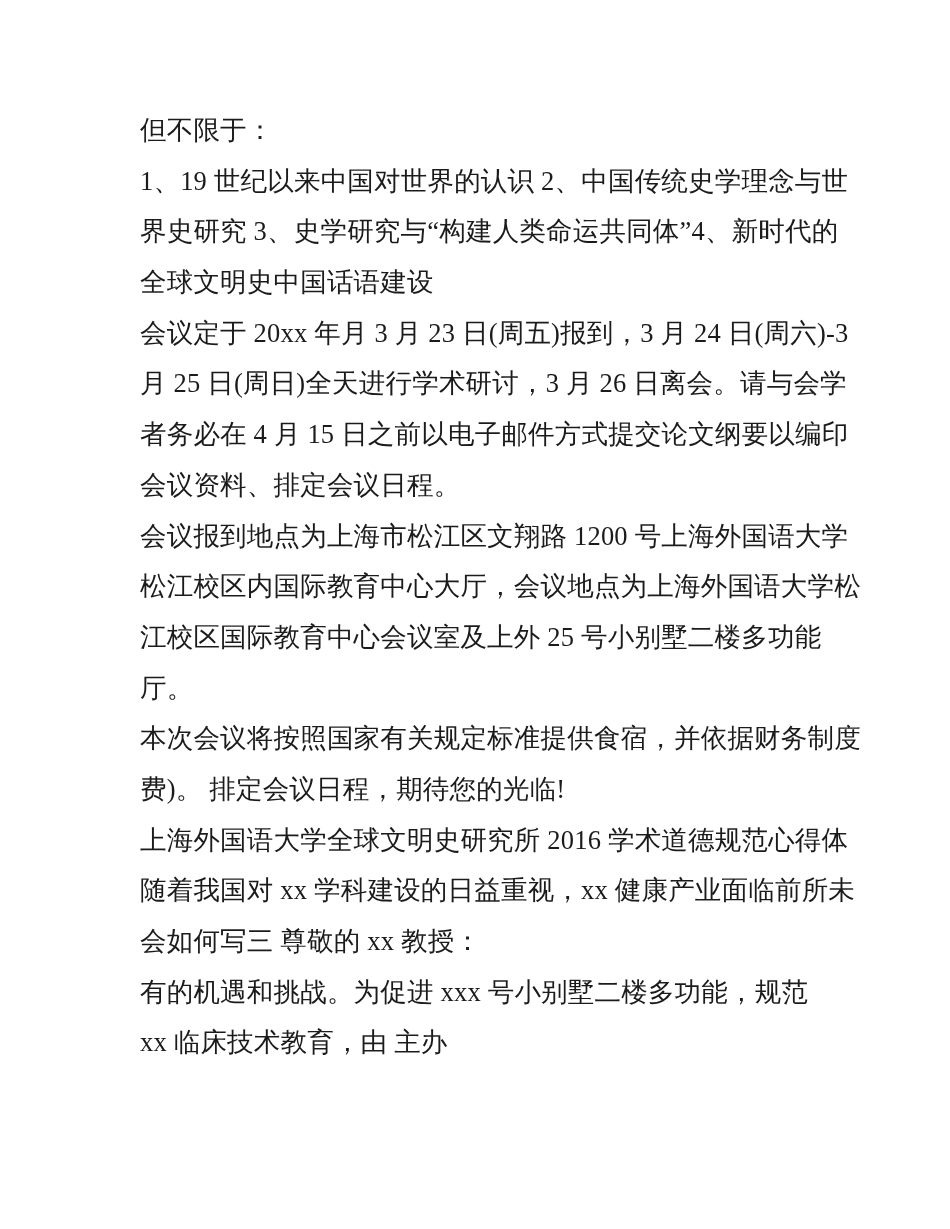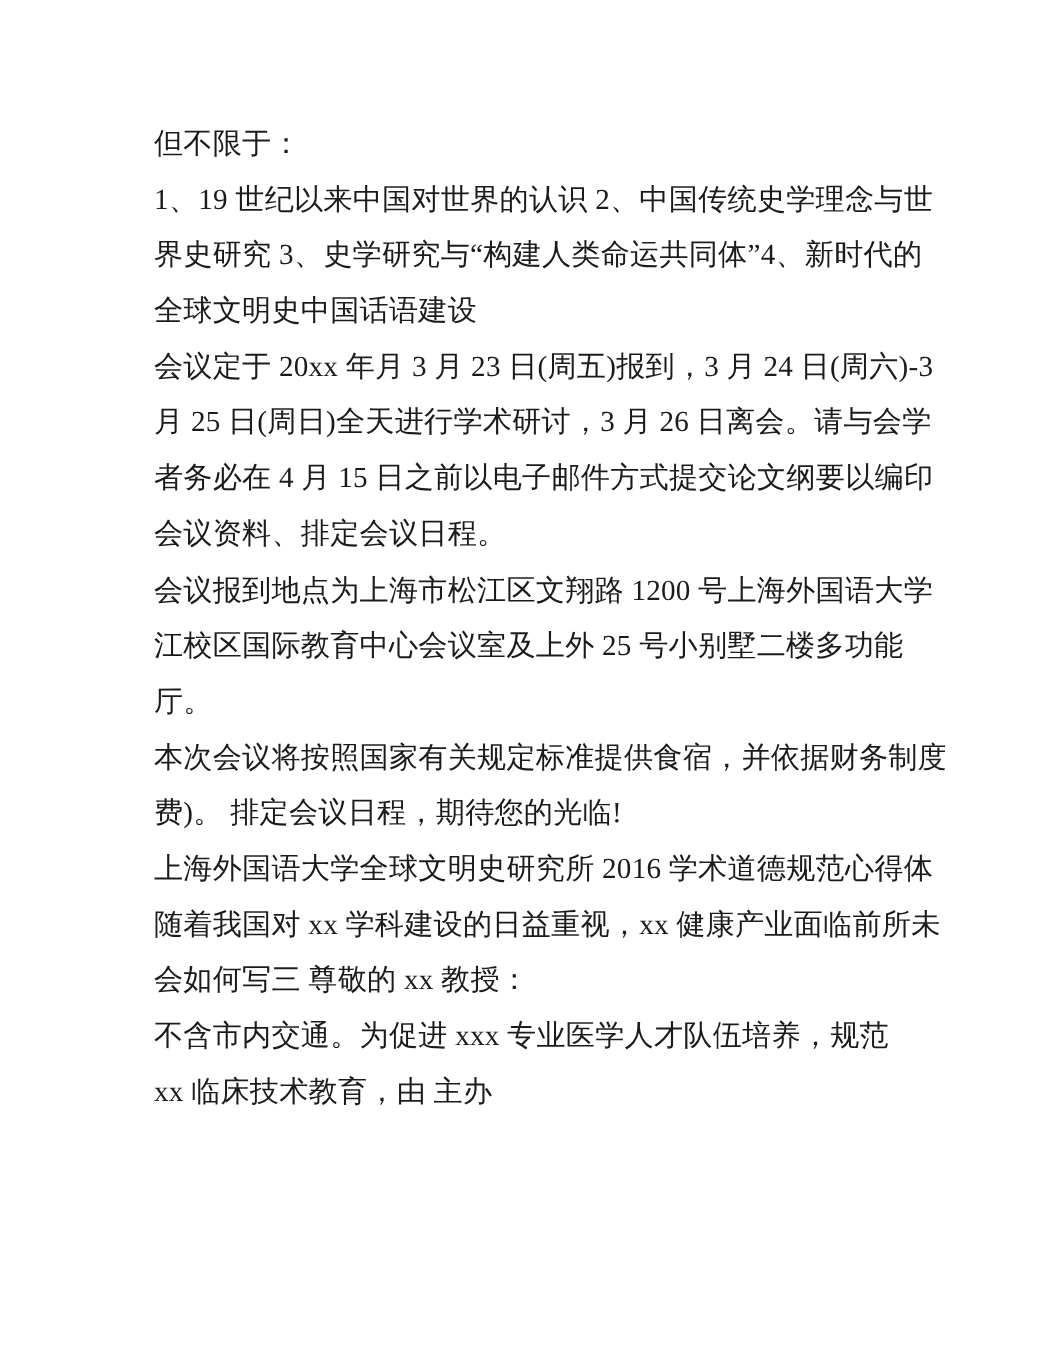--- a/index.html
+++ b/index.html
@@ -38,23 +38,24 @@
   <div class="textblock">
     <div class="line">但不限于：</div>
     <div class="line">1、19 世纪以来中国对世界的认识 2、中国传统史学理念与世</div>
     <div class="line">界史研究 3、史学研究与“构建人类命运共同体”4、新时代的</div>
     <div class="line">全球文明史中国话语建设</div>
     <div class="line">会议定于 20xx 年月 3 月 23 日(周五)报到，3 月 24 日(周六)-3</div>
     <div class="line">月 25 日(周日)全天进行学术研讨，3 月 26 日离会。请与会学</div>
     <div class="line">者务必在 4 月 15 日之前以电子邮件方式提交论文纲要以编印</div>
     <div class="line">会议资料、排定会议日程。</div>
     <div class="line">会议报到地点为上海市松江区文翔路 1200 号上海外国语大学</div>
+    <div class="line">松江校区内国际教育中心大厅，会议地点为上海外国语大学松</div>
     <div class="line">江校区国际教育中心会议室及上外 25 号小别墅二楼多功能</div>
     <div class="line">厅。</div>
     <div class="line">本次会议将按照国家有关规定标准提供食宿，并依据财务制度</div>
     <div class="line">费)。 排定会议日程，期待您的光临!</div>
     <div class="line">上海外国语大学全球文明史研究所 2016 学术道德规范心得体</div>
     <div class="line">随着我国对 xx 学科建设的日益重视，xx 健康产业面临前所未</div>
     <div class="line">会如何写三 尊敬的 xx 教授：</div>
-    <div class="line">不含市内交通。为促进 xxx 专业医学人才队伍培养，规范</div>
+    <div class="line">有的机遇和挑战。为促进 xxx 号小别墅二楼多功能，规范</div>
     <div class="line">xx 临床技术教育，由 主办</div>
   </div>
 </div>
 
 </body></html>

